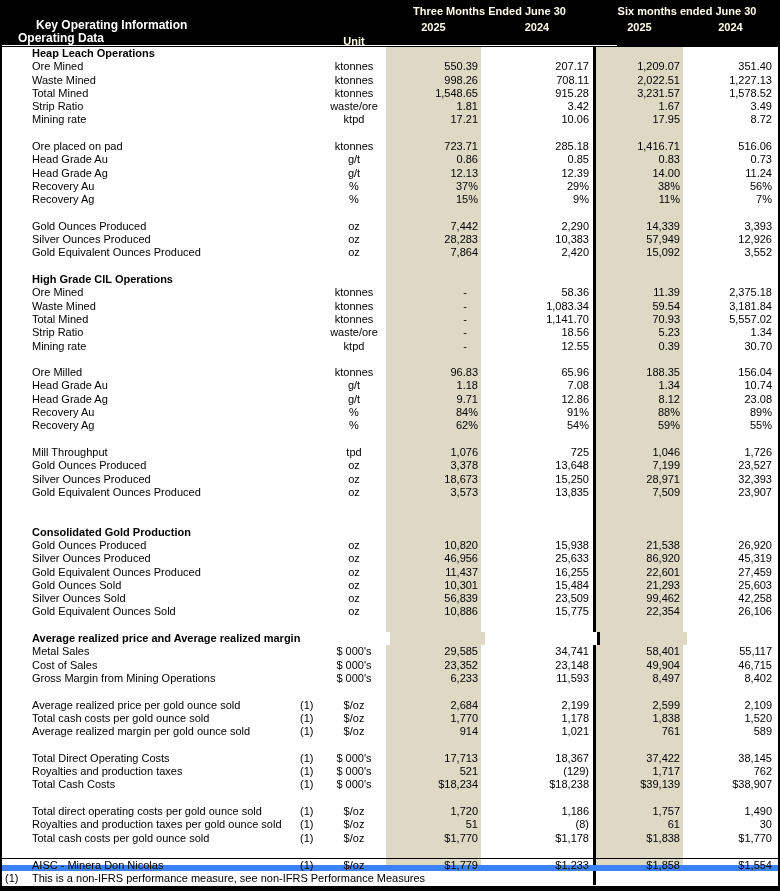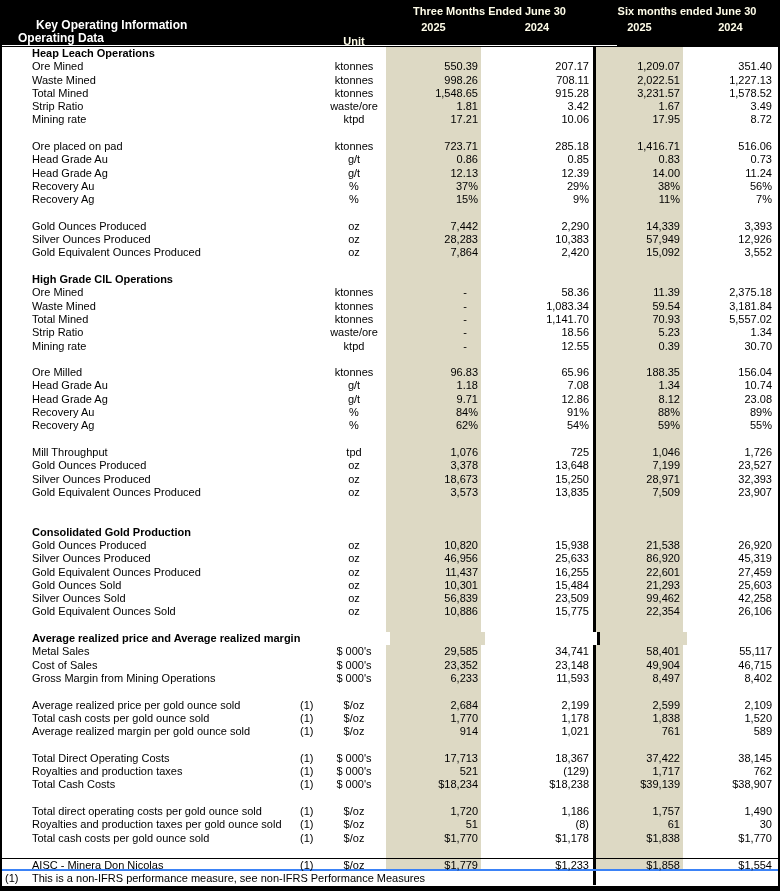--- a/index.html
+++ b/index.html
@@ -32,21 +32,21 @@
   .hcell { position:absolute; font-size:11px; font-weight:bold; color:#fffde9; text-align:center; white-space:nowrap; }
   .g1 { left:384px; width:207px; top:5px; }
   .g2 { left:594px; width:182px; top:5px; }
   .unit-h { left:320px; width:64px; top:35px; }
   .y1 { left:384px; width:95px;  top:21px; }
   .y2 { left:479px; width:112px; top:21px; }
   .y3 { left:594px; width:87px;  top:21px; }
   .y4 { left:681px; width:95px;  top:21px; }
   
   .row { display:flex; height:13.3px; line-height:13.3px; font-size:11px; }
-  .row.rule { border-top:1px solid #000; border-bottom:2px solid #3b82f6; }
+  .row.rule { border-top:1px solid #000; border-bottom:6px solid #3b82f6; }
   .cell { white-space:nowrap; overflow:visible; }
   .cell.label { flex:0 0 294px; padding-left:30px; }
   .section .cell.label { font-weight:bold; }
   .cell.note { flex:0 0 26px; text-align:left; padding-left:4px; }
   .cell.unit { flex:0 0 64px; text-align:center; }
   .cell.q25 { flex:0 0 95px;  text-align:right; padding-right:3px; background:var(--tan); }
   .cell.q24 { flex:0 0 112px; text-align:right; padding-right:4px; }
   .cell.sep { flex:0 0 3px; background:#000; }
   .cell.s25 { flex:0 0 87px;  text-align:right; padding-right:3px; background:var(--tan); }
   .cell.s24 { flex:0 0 95px;  text-align:right; padding-right:6px; }

